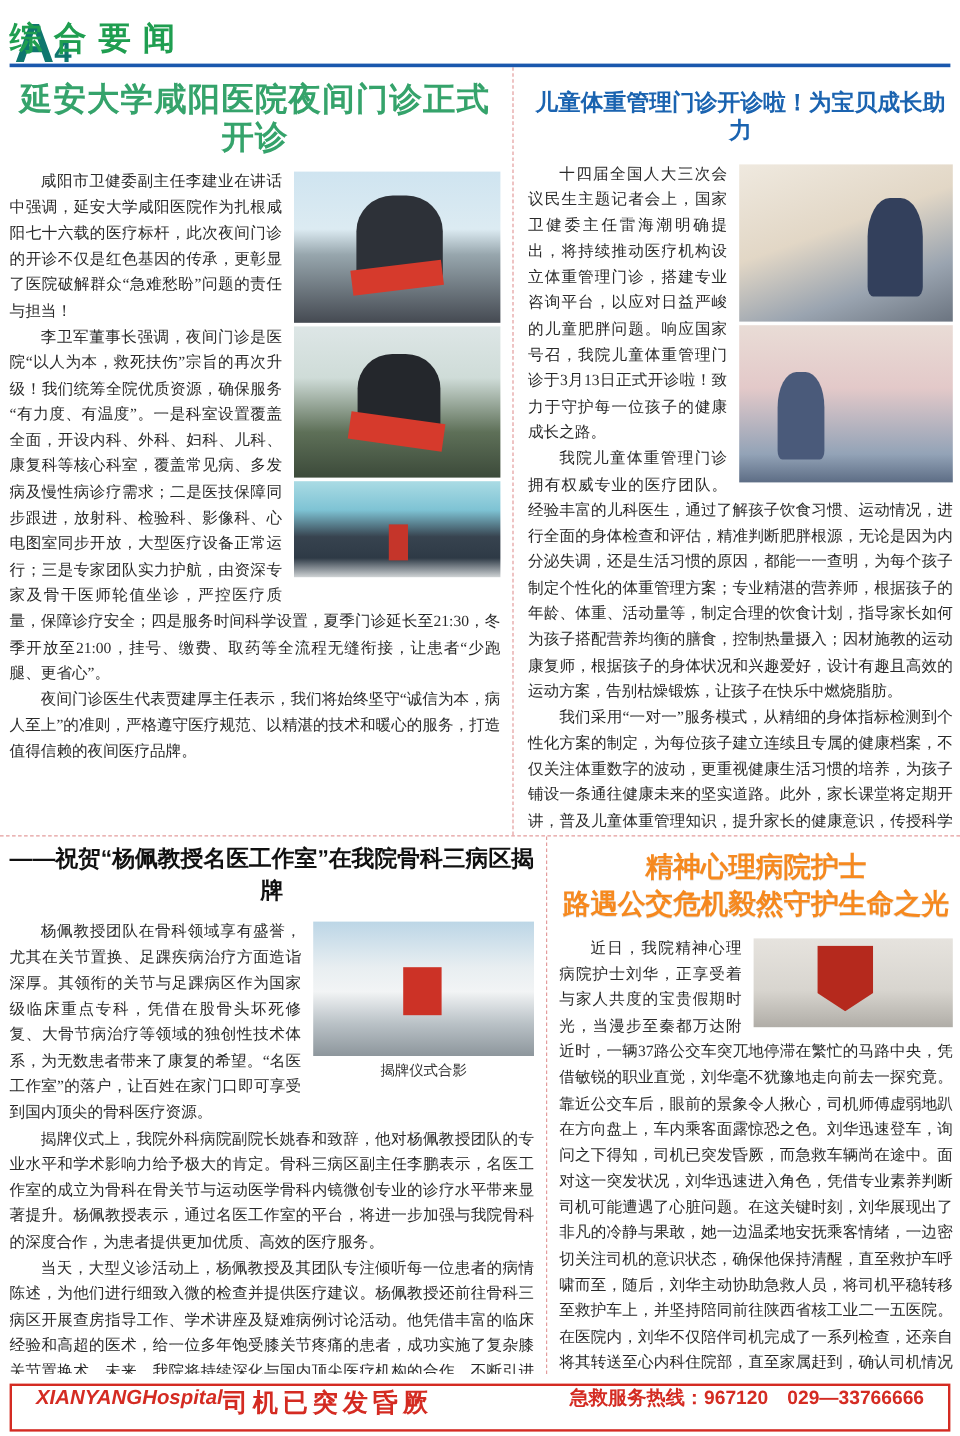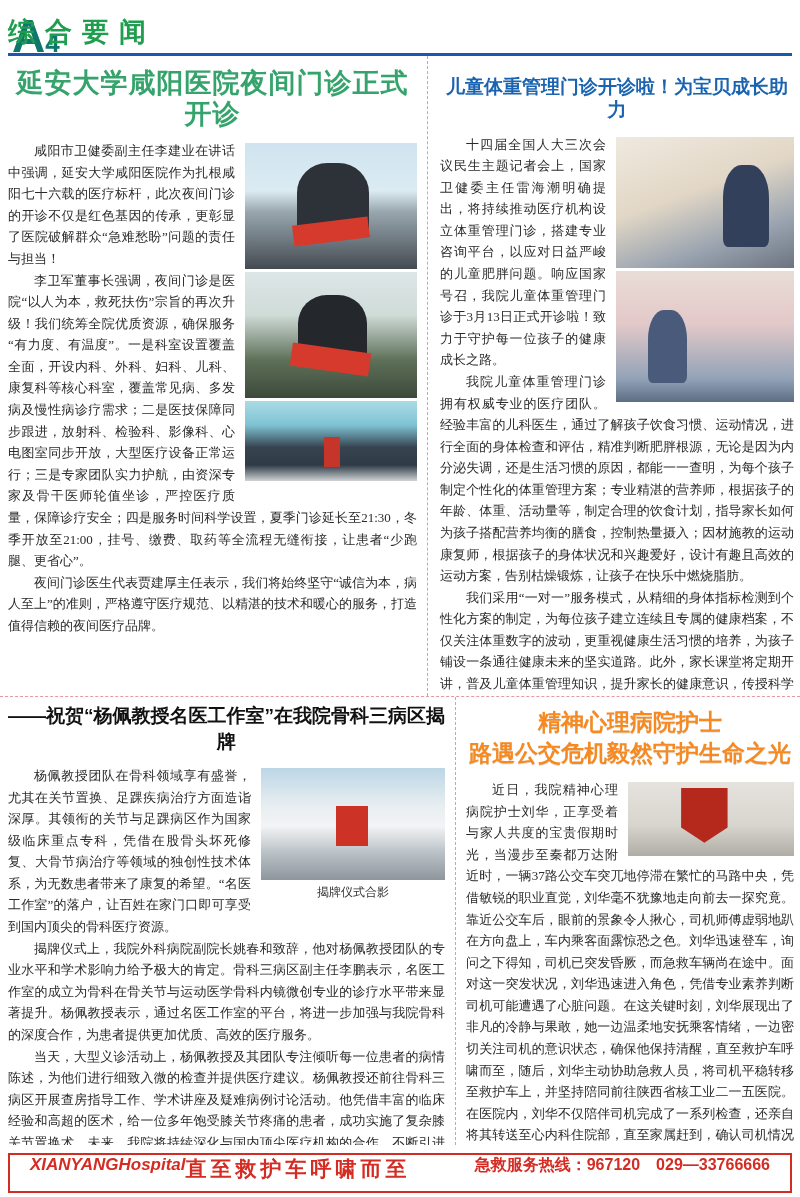--- a/index.html
+++ b/index.html
@@ -143,17 +143,17 @@
 
         </div>
       </article>
 
     </section>
   </main>
 
   <footer class="footer-box">
     <span class="f-en">XIANYANG</span>
     <span class="f-en">Hospital</span>
-    <span class="f-cn">直至救护车呼啸而至</span>
+    <span class="f-cn">司机已突发昏厥</span>
     <span class="f-hot"><span>急救服务热线：</span><span>967120　029—33766666</span></span>
   </footer>
 
 </div>
 
 </body></html>

